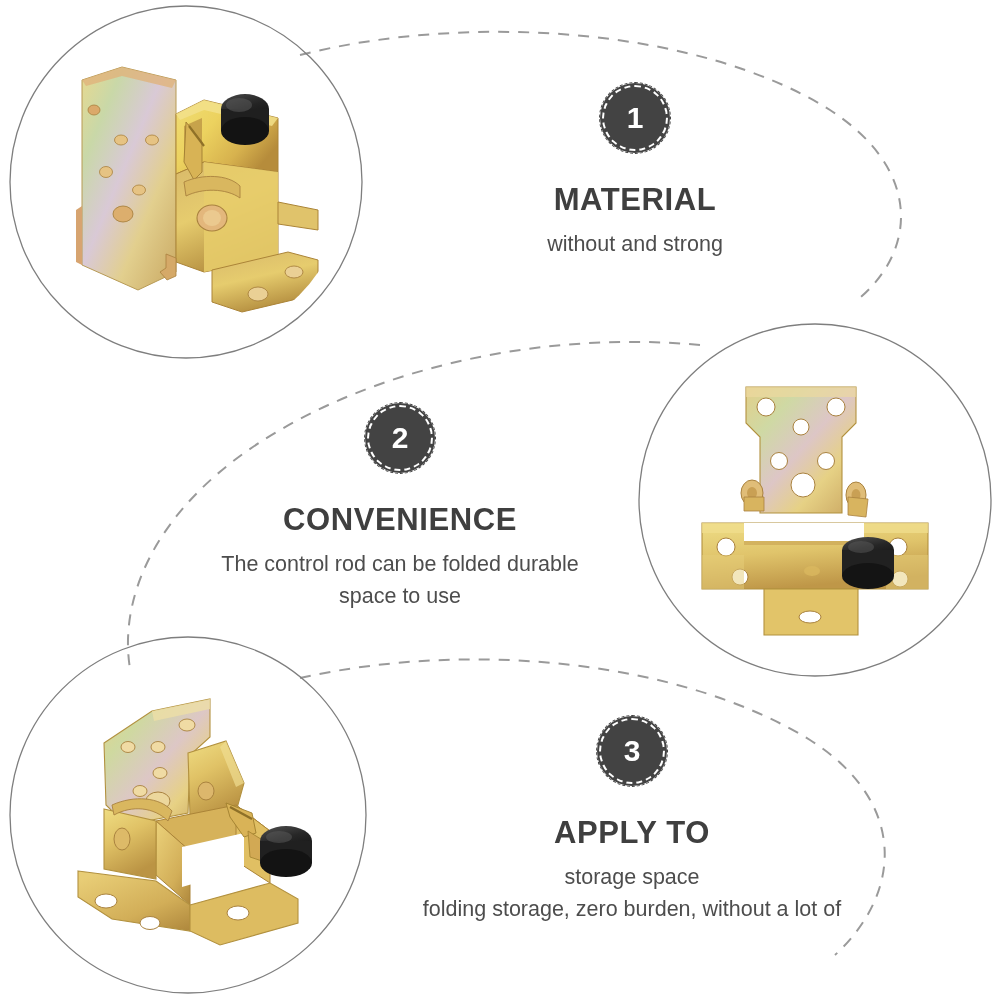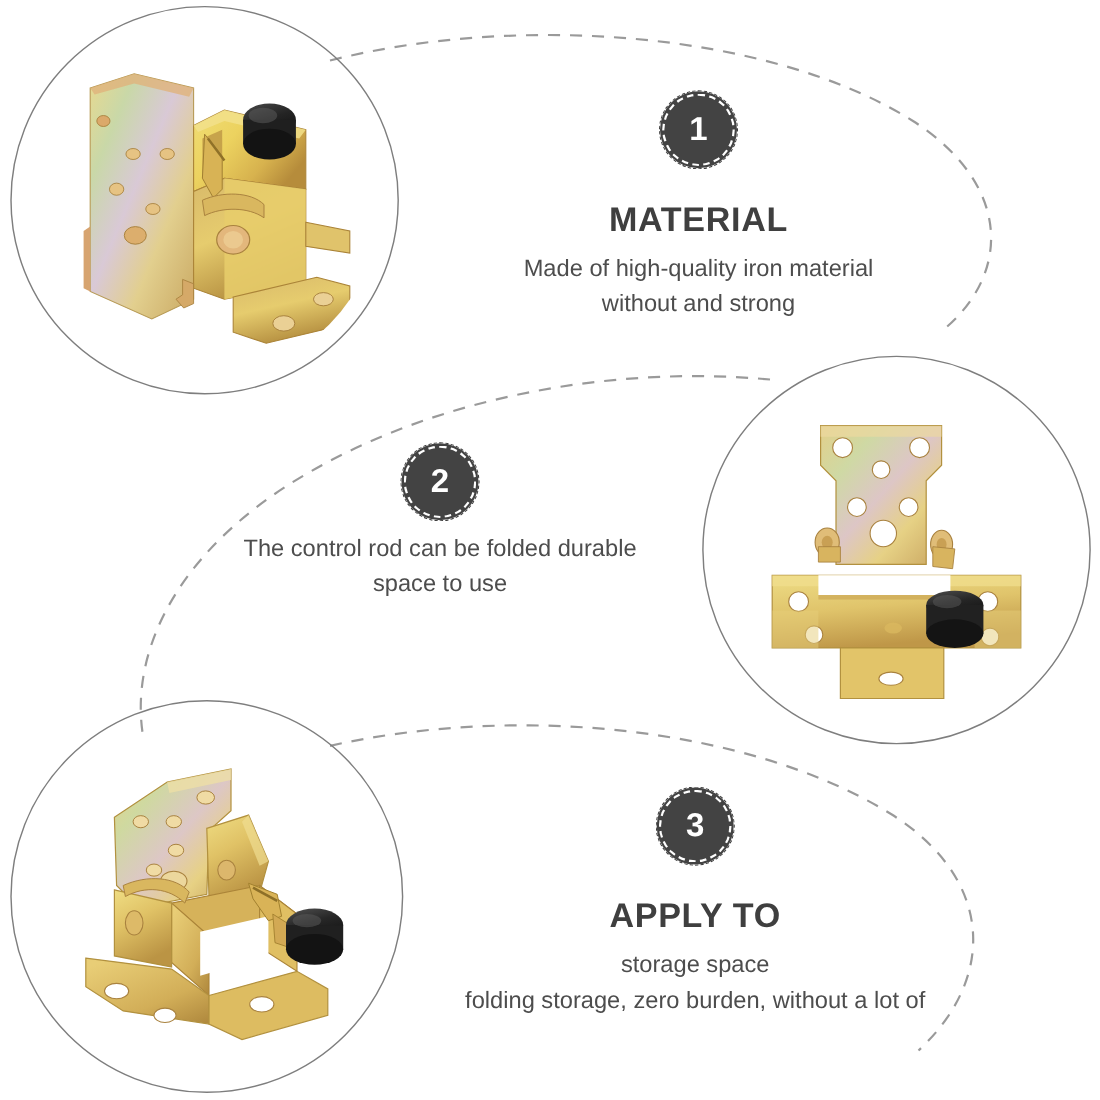--- a/index.html
+++ b/index.html
@@ -328,30 +328,30 @@
     </svg>
   </div>
 
   <div class="feature" style="left:370px;top:85px;width:530px;">
     <div class="badge">
       <span class="badge-ring"></span>
       <span class="badge-num">1</span>
     </div>
     <div class="feat-title">MATERIAL</div>
     <div class="feat-desc">
-      <div>Made of high-quality iron material</div>
       <div>without and strong</div>
     </div>
   </div>
 
   <div class="feature" style="left:135px;top:405px;width:530px;">
     <div class="badge">
       <span class="badge-ring"></span>
       <span class="badge-num">2</span>
     </div>
+    <div class="feat-title">CONVENIENCE</div>
     <div class="feat-desc">
       <div>The control rod can be folded durable</div>
       <div>space to use</div>
     </div>
   </div>
 
   <div class="feature" style="left:362px;top:718px;width:540px;">
     <div class="badge">
       <span class="badge-ring"></span>
       <span class="badge-num">3</span>

